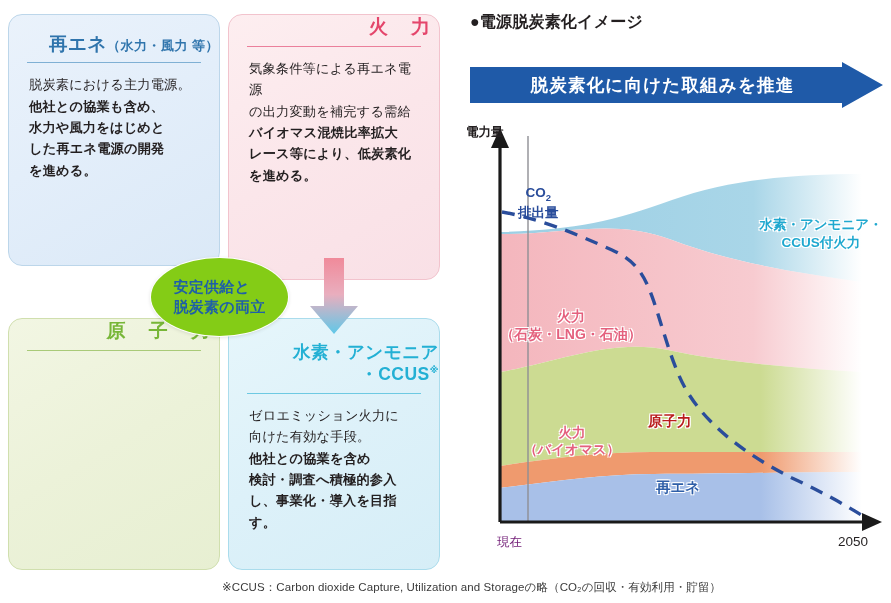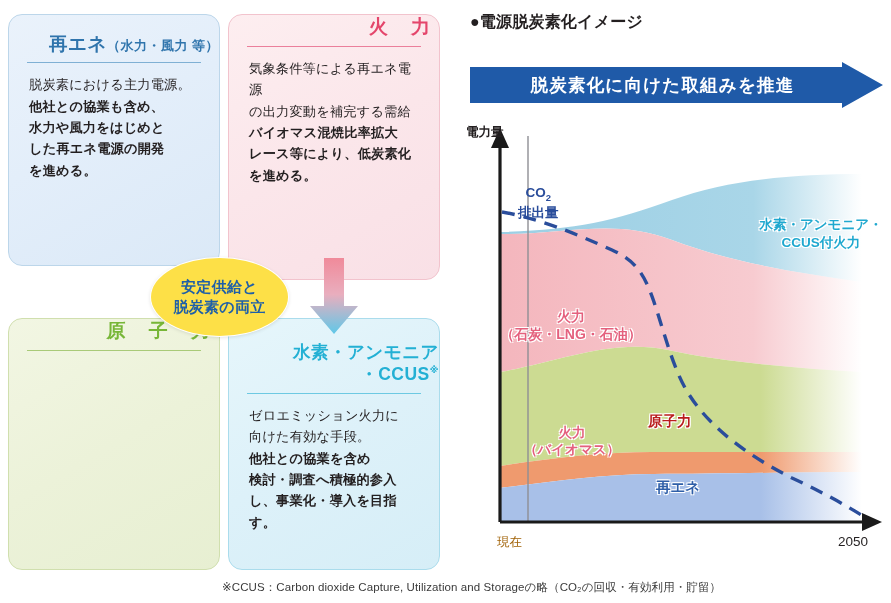--- a/index.html
+++ b/index.html
@@ -60,43 +60,43 @@
   #card-hydrogen .hd{color:#23b0d4;font-size:17.5px;padding-top:23px;}
   #card-hydrogen .hd sup{font-size:9px;vertical-align:super;}
   #card-hydrogen .rule{background:#6dc9e2;}
 
   
   #flow-arrow{position:absolute;left:306px;top:258px;width:56px;height:78px;}
 
   
   #center-badge{
     position:absolute;left:151px;top:258px;width:137px;height:78px;
-    background:#fde047;border-radius:50%;
+    background:#84cc16;border-radius:50%;
     box-shadow:0 0 0 1px #ffffff, 0 1px 4px rgba(0,0,0,.16);
     display:flex;align-items:center;justify-content:center;
-    text-align:center;color:#1e5fa8;font-weight:bold;font-size:15px;
+    color:#1e5fa8;font-weight:bold;font-size:15px;
     line-height:1.35;letter-spacing:.3px;
   }
 
   
   #panel-title{
     position:absolute;left:470px;top:12px;font-size:16px;color:#231f20;
     font-weight:bold;letter-spacing:.2px;
   }
   #banner{position:absolute;left:470px;top:62px;width:413px;height:46px;}
   #banner-label{
     position:absolute;left:470px;top:62px;width:385px;height:46px;
     display:flex;align-items:center;justify-content:center;
     color:#ffffff;font-weight:bold;font-size:17.5px;letter-spacing:1.2px;
   }
 
   #chart{position:absolute;left:462px;top:122px;width:425px;height:440px;}
   .clabel{position:absolute;font-weight:bold;pointer-events:none;}
   #lbl-ylabel{left:466px;top:124px;font-size:12.5px;color:#231f20;}
-  #lbl-xnow{left:497px;top:534px;font-size:12.5px;color:#a16207;font-weight:normal;}
+  #lbl-xnow{left:497px;top:534px;font-size:12.5px;color:#701a75;font-weight:normal;}
   #lbl-x2050{left:838px;top:534px;font-size:13.5px;color:#231f20;font-weight:normal;}
 </style>
 </head>
 <body>
 
 <div class="card" id="card-renew">
   <div class="hd">
     <span>再エネ</span><span class="sm">（水力・風力 等）</span>
   </div>
   <div class="rule"></div>

